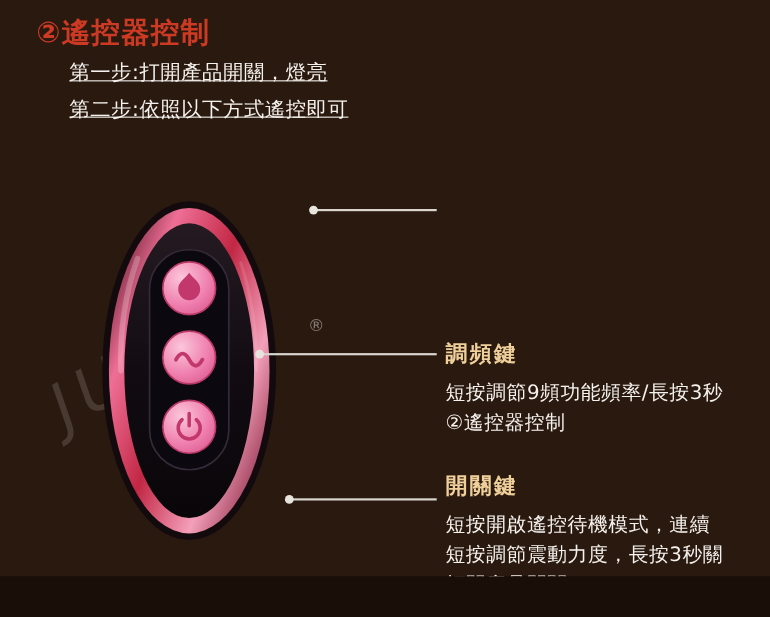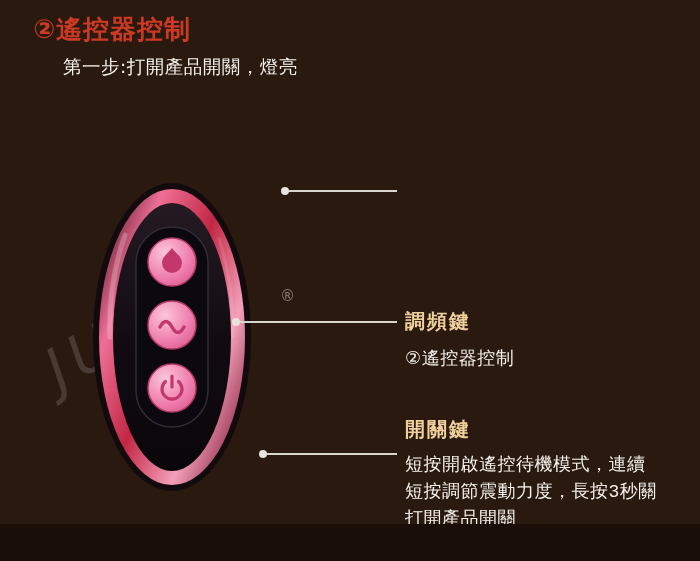--- a/index.html
+++ b/index.html
@@ -25,20 +25,21 @@
     letter-spacing: 1px;
   }
   .steps {
     position: absolute;
     left: 63px;
     top: 50px;
     color: #f5f2ee;
     font-size: 18.5px;
     line-height: 33px;
     letter-spacing: 0.5px;
+    text-decoration: underline;
   }
   .remote-wrap {
     position: absolute;
     left: 91px;
     top: 181px;
     width: 162px;
     height: 312px;
   }
   .remote-svg { width: 162px; height: 312px; display: block; }
   .watermark {
@@ -77,21 +78,21 @@
   .cl1 { top: 190px; left: 285px; width: 112px; }
   .cl2 { top: 321px; left: 236px; width: 161px; }
   .cl3 { top: 453px; left: 263px; width: 134px; }
   .callout {
     position: absolute;
     left: 405px;
     width: 270px;
   }
   .co1 { top: 176px; }
   .co2 { top: 308px; }
-  .co3 { top: 416px; font-family: Liberation Mono, monospace; }
+  .co3 { top: 428px; }
   .callout-label {
     font-size: 20px;
     font-weight: bold;
     color: #efcf9a;
     letter-spacing: 2px;
     margin-bottom: 9px;
   }
   .callout-desc {
     color: #f5f2ee;
     font-size: 18px;
@@ -101,20 +102,21 @@
 </style>
 </head>
 <body>
 
 <div class="stage">
 
   <h1 class="title">②遙控器控制</h1>
 
   <div class="steps">
     <div>第一步:打開產品開關，燈亮</div>
+    <div>第二步:依照以下方式遙控即可</div>
   </div>
 
   <span class="watermark">JUVEI</span>
   <span class="registered">®</span>
 
   <div class="remote-wrap">
     <svg class="remote-svg" viewBox="0 0 162 312" aria-hidden="true">
       <defs>
         <linearGradient id="rimGrad" x1="0" y1="0.1" x2="1" y2="0.9">
           <stop offset="0" stop-color="#4e1020"></stop>
@@ -167,20 +169,21 @@
       <span class="dot"></span>
     </div>
   <div class="callout-line cl3">
       <span class="dot"></span>
     </div>
 
 
   <div class="callout co2">
     <div class="callout-label">調頻鍵</div>
     <div class="callout-desc">
+      <div>短按調節9頻功能頻率/長按3秒</div>
       <div>②遙控器控制</div>
     </div>
   </div>
 
   <div class="callout co3">
     <div class="callout-label">開關鍵</div>
     <div class="callout-desc">
       <div>短按開啟遙控待機模式，連續</div>
       <div>短按調節震動力度，長按3秒關</div>
       <div>打開產品開關</div>

